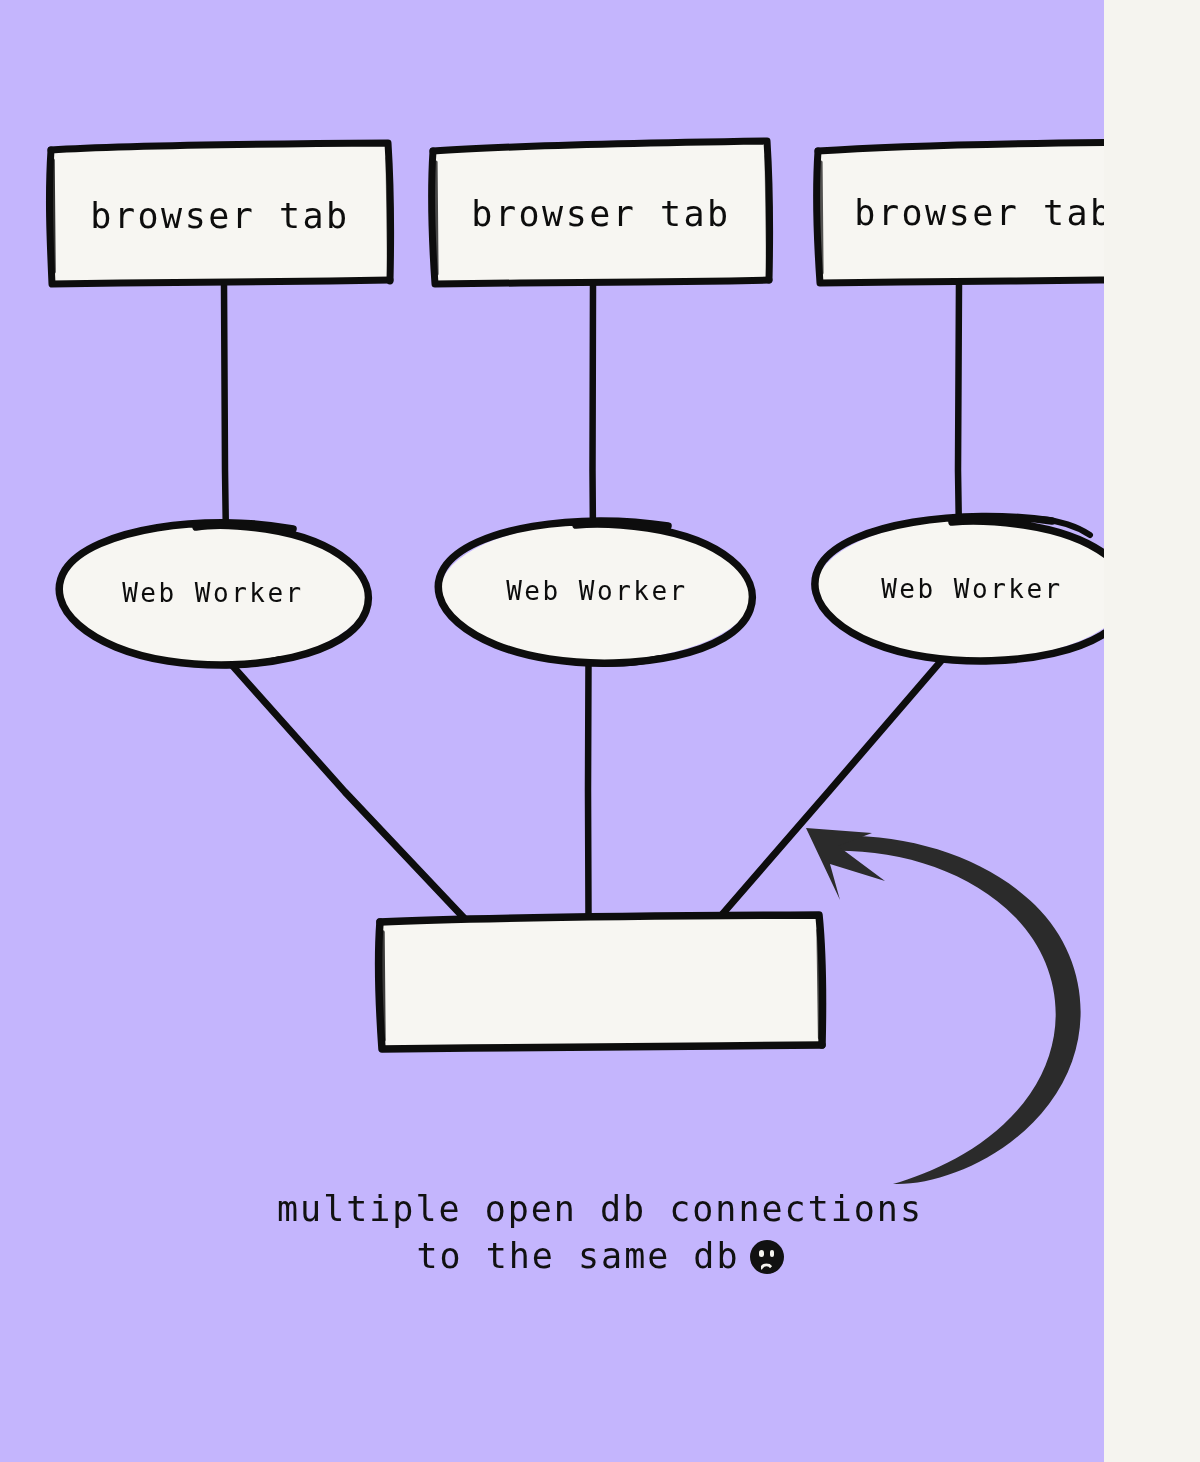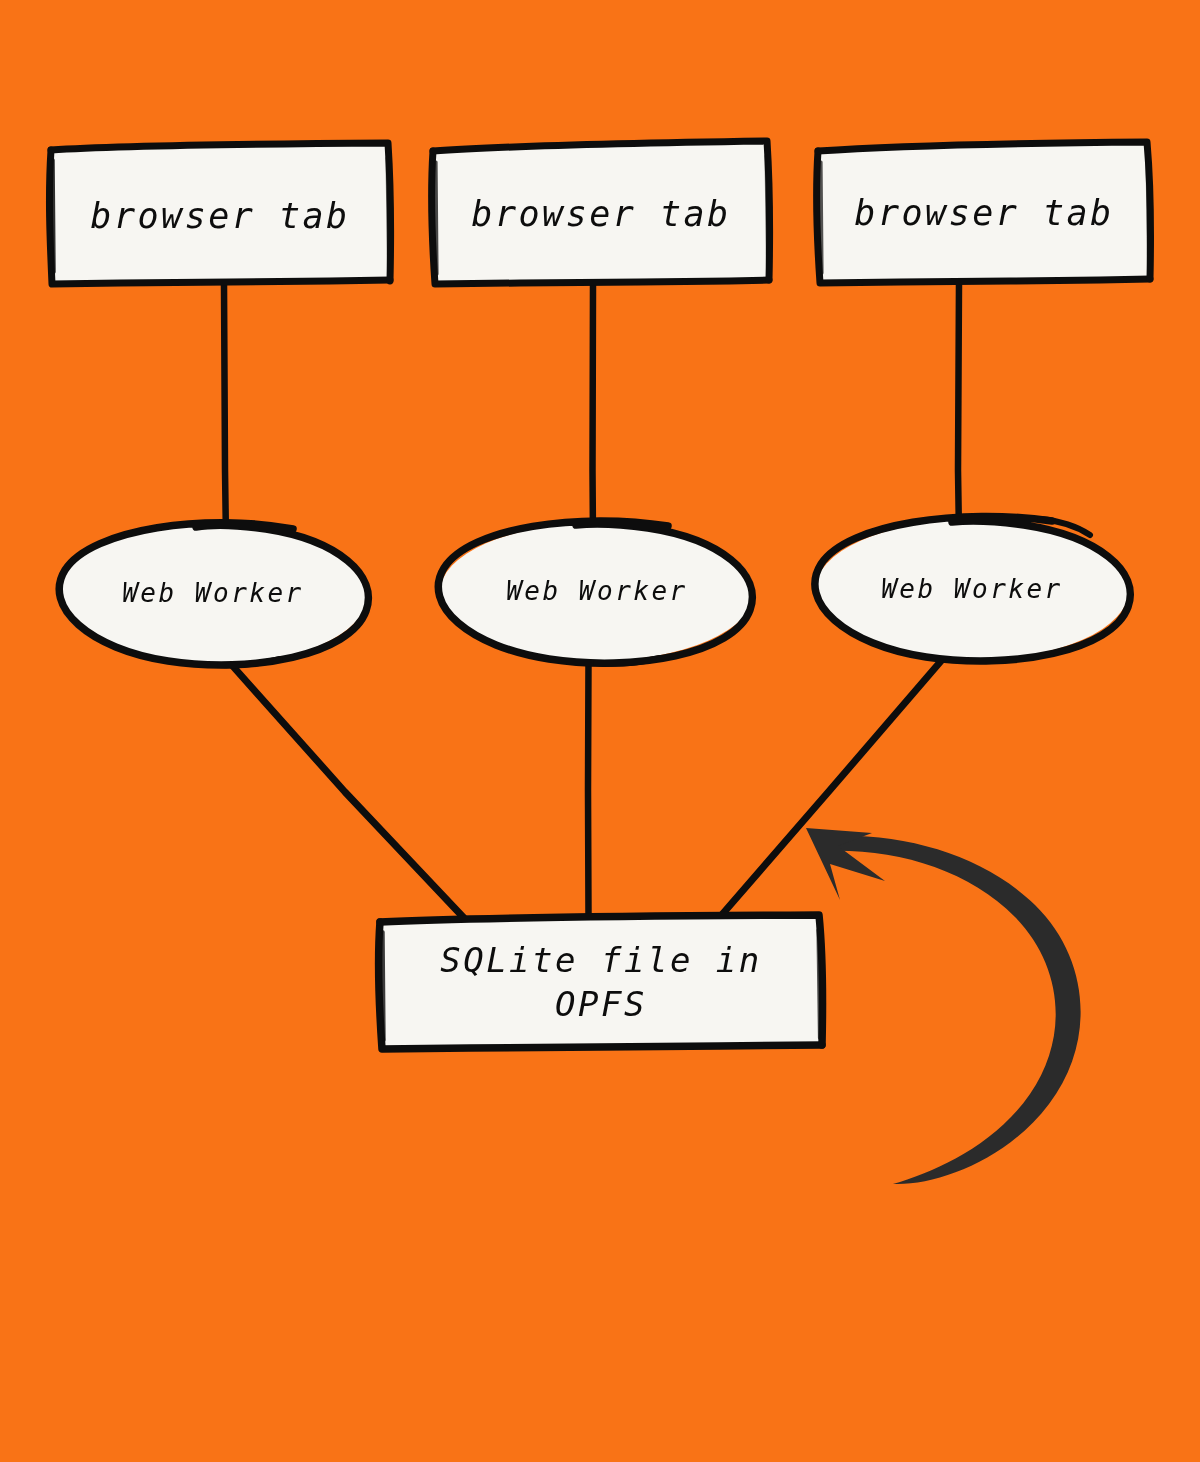--- a/index.html
+++ b/index.html
@@ -6,25 +6,24 @@
   html, body {
     margin: 0;
     padding: 0;
     background: #f5f4ef;
   }
   body {
     font-family: "DejaVu Sans Mono", "Liberation Mono", monospace;
   }
   #canvas {
     position: relative;
-    width: 1200px;
+    width: 1104px;
     height: 1462px;
-    background: #f97316;
+    background: #c4b5fd;
     overflow: hidden;
-    font-style: italic;
   }
   #sketch {
     position: absolute;
     inset: 0;
     width: 1200px;
     height: 1462px;
     display: block;
   }
   .node-label {
     position: absolute;
@@ -219,17 +218,19 @@
   <div class="node-label tab-label" style="left:433px; top:146px; width:336px; height:136px;">browser tab</div>
 
   <div class="node-label tab-label" style="left:818px; top:146px; width:332px; height:134px;">browser tab</div>
 
   <div class="node-label worker-label" style="left:58px; top:560px; width:310px; height:68px;">Web Worker</div>
 
   <div class="node-label worker-label" style="left:442px; top:558px; width:310px; height:68px;">Web Worker</div>
 
   <div class="node-label worker-label" style="left:817px; top:556px; width:310px; height:68px;">Web Worker</div>
 
-  <div class="node-label store-label" style="left:380px; top:920px; width:442px; height:126px;">SQLite file in
-OPFS</div>
-
+
+  <div id="caption">
+    <span class="cap-line">multiple open db connections</span>
+    <span class="cap-line"><span>to the same db</span><span class="frown-emoji"><span class="face"></span><span class="eye left"></span><span class="eye right"></span><span class="mouth"></span></span></span>
+  </div>
 
 </div>
 
 </body></html>

